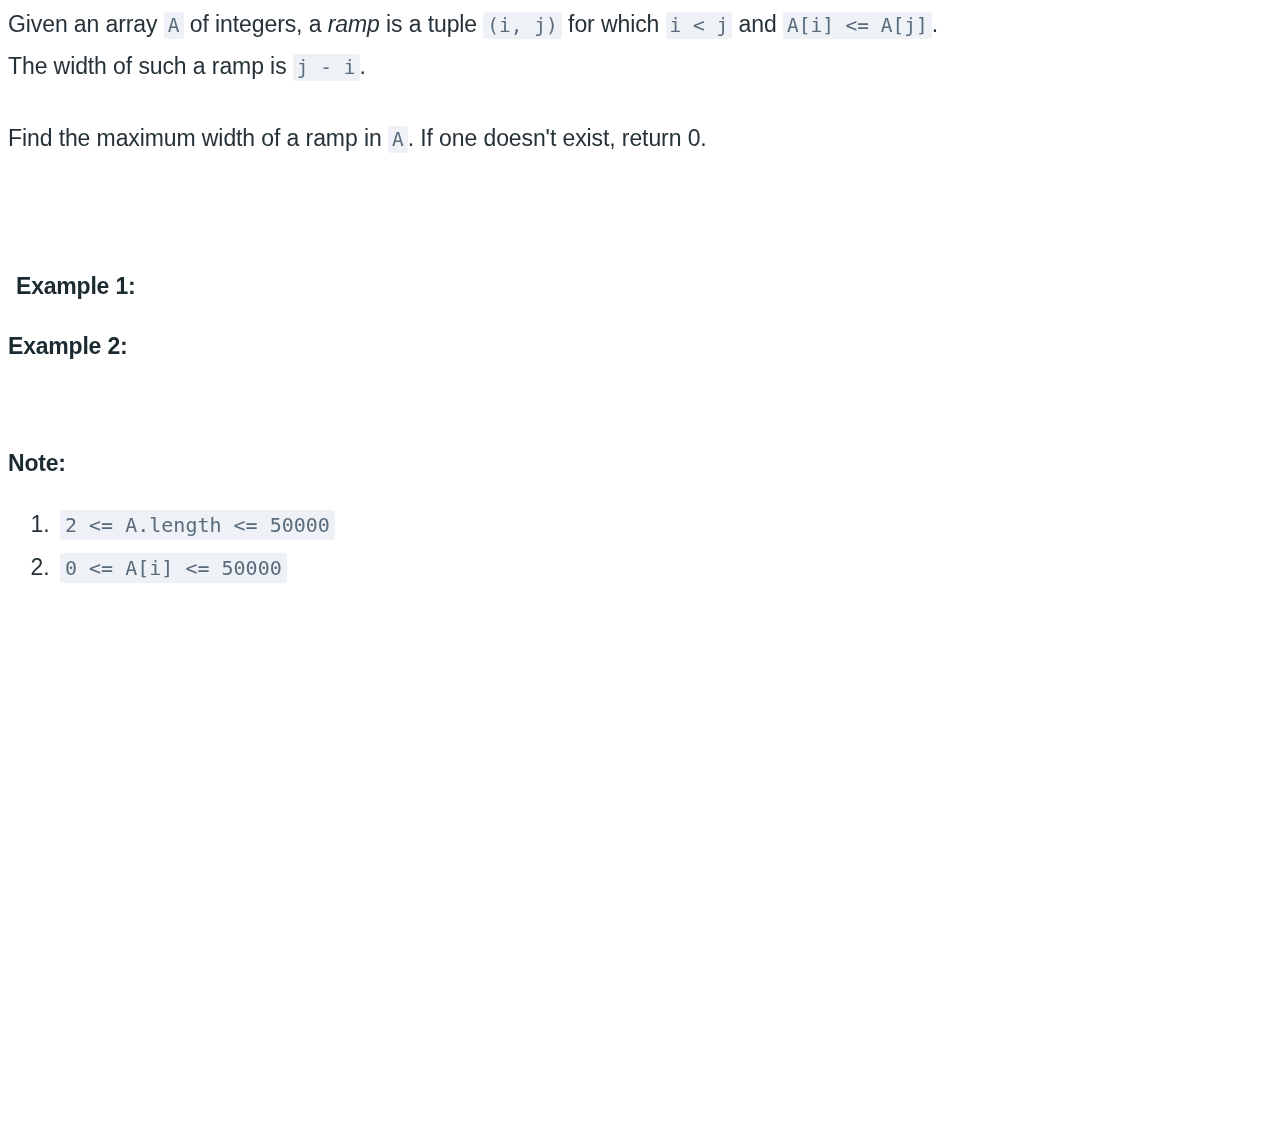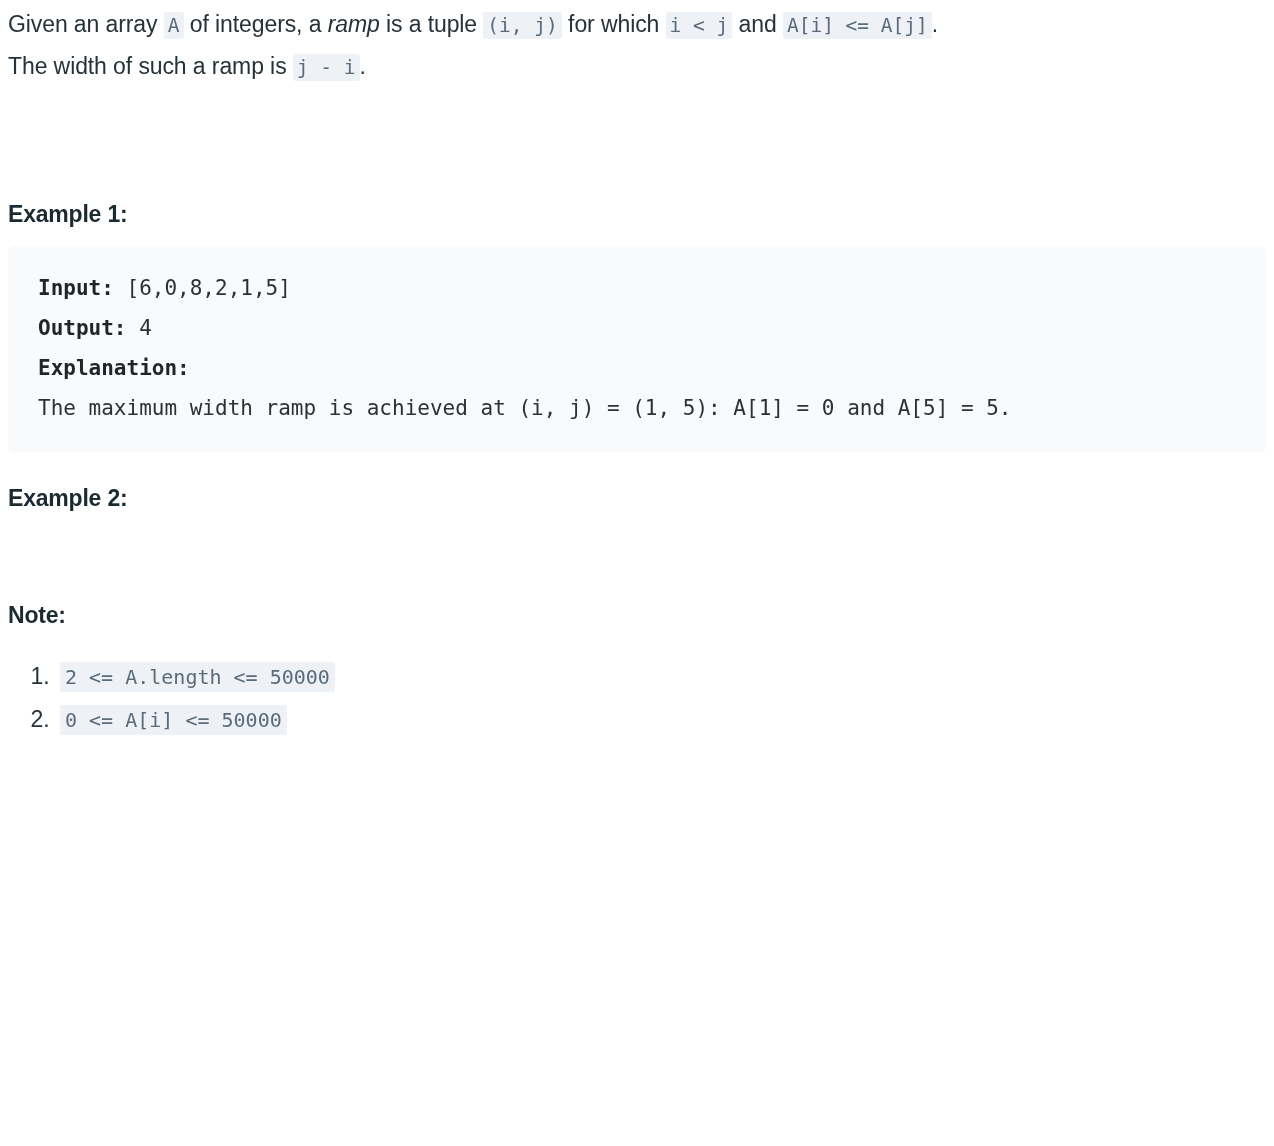--- a/index.html
+++ b/index.html
@@ -51,21 +51,21 @@
   }
   
   .heading {
     font-size: 23px;
     font-weight: bold;
     color: #1c2a32;
     margin: 0;
     padding: 0 0 0 8px;
     letter-spacing: -0.2px;
   }
-  .heading-ex1 { padding-top: 113px; }
+  .heading-ex1 { padding-top: 113px; margin-left: 8px; }
   .heading-ex2 { padding-top: 33px; }
   .heading-note { padding-top: 90px; }
   
   .codeblock {
     margin: 18px 8px 0 8px;
     background: #f9fafb;
     border-radius: 6px;
     padding: 22px 30px 24px 30px;
     box-sizing: border-box;
     font-family: "DejaVu Sans Mono", "Liberation Mono", monospace;
@@ -96,27 +96,24 @@
   }
   .spacer-bottom { height: 10px; }
 </style>
 </head>
 <body>
 
 <div class="page">
 
   <p class="para para-intro"><span>Given an array</span> <code class="inline">A</code> <span>of integers, a</span> <span class="em">ramp</span> <span>is a tuple</span> <code class="inline">(i, j)</code> <span>for which</span> <code class="inline">i &lt; j</code> <span>and</span> <code class="inline">A[i] &lt;= A[j]</code><span>.</span><br><span>The width of such a ramp is</span> <code class="inline">j - i</code><span>.</span></p>
 
+  <p class="para para-find"><span>Find the maximum width of a ramp in</span> <code class="inline">A</code><span>. If one doesn't exist, return 0.</span></p>
 
   <h3 class="heading heading-ex1">Example 1:</h3>
 
-  <div class="codeblock"><span class="lbl">Input:</span><span> [6,0,8,2,1,5]</span>
-<span class="lbl">Output:</span><span> 4</span>
-<span class="lbl">Explanation:</span>
-<span>The maximum width ramp is achieved at (i, j) = (1, 5): A[1] = 0 and A[5] = 5.</span></div>
 
   <h3 class="heading heading-ex2">Example 2:</h3>
 
 
   <h3 class="heading heading-note">Note:</h3>
 
   <ol class="notes">
     <li><code class="inline">2 &lt;= A.length &lt;= 50000</code></li>
     <li><code class="inline">0 &lt;= A[i] &lt;= 50000</code></li>
   </ol>

